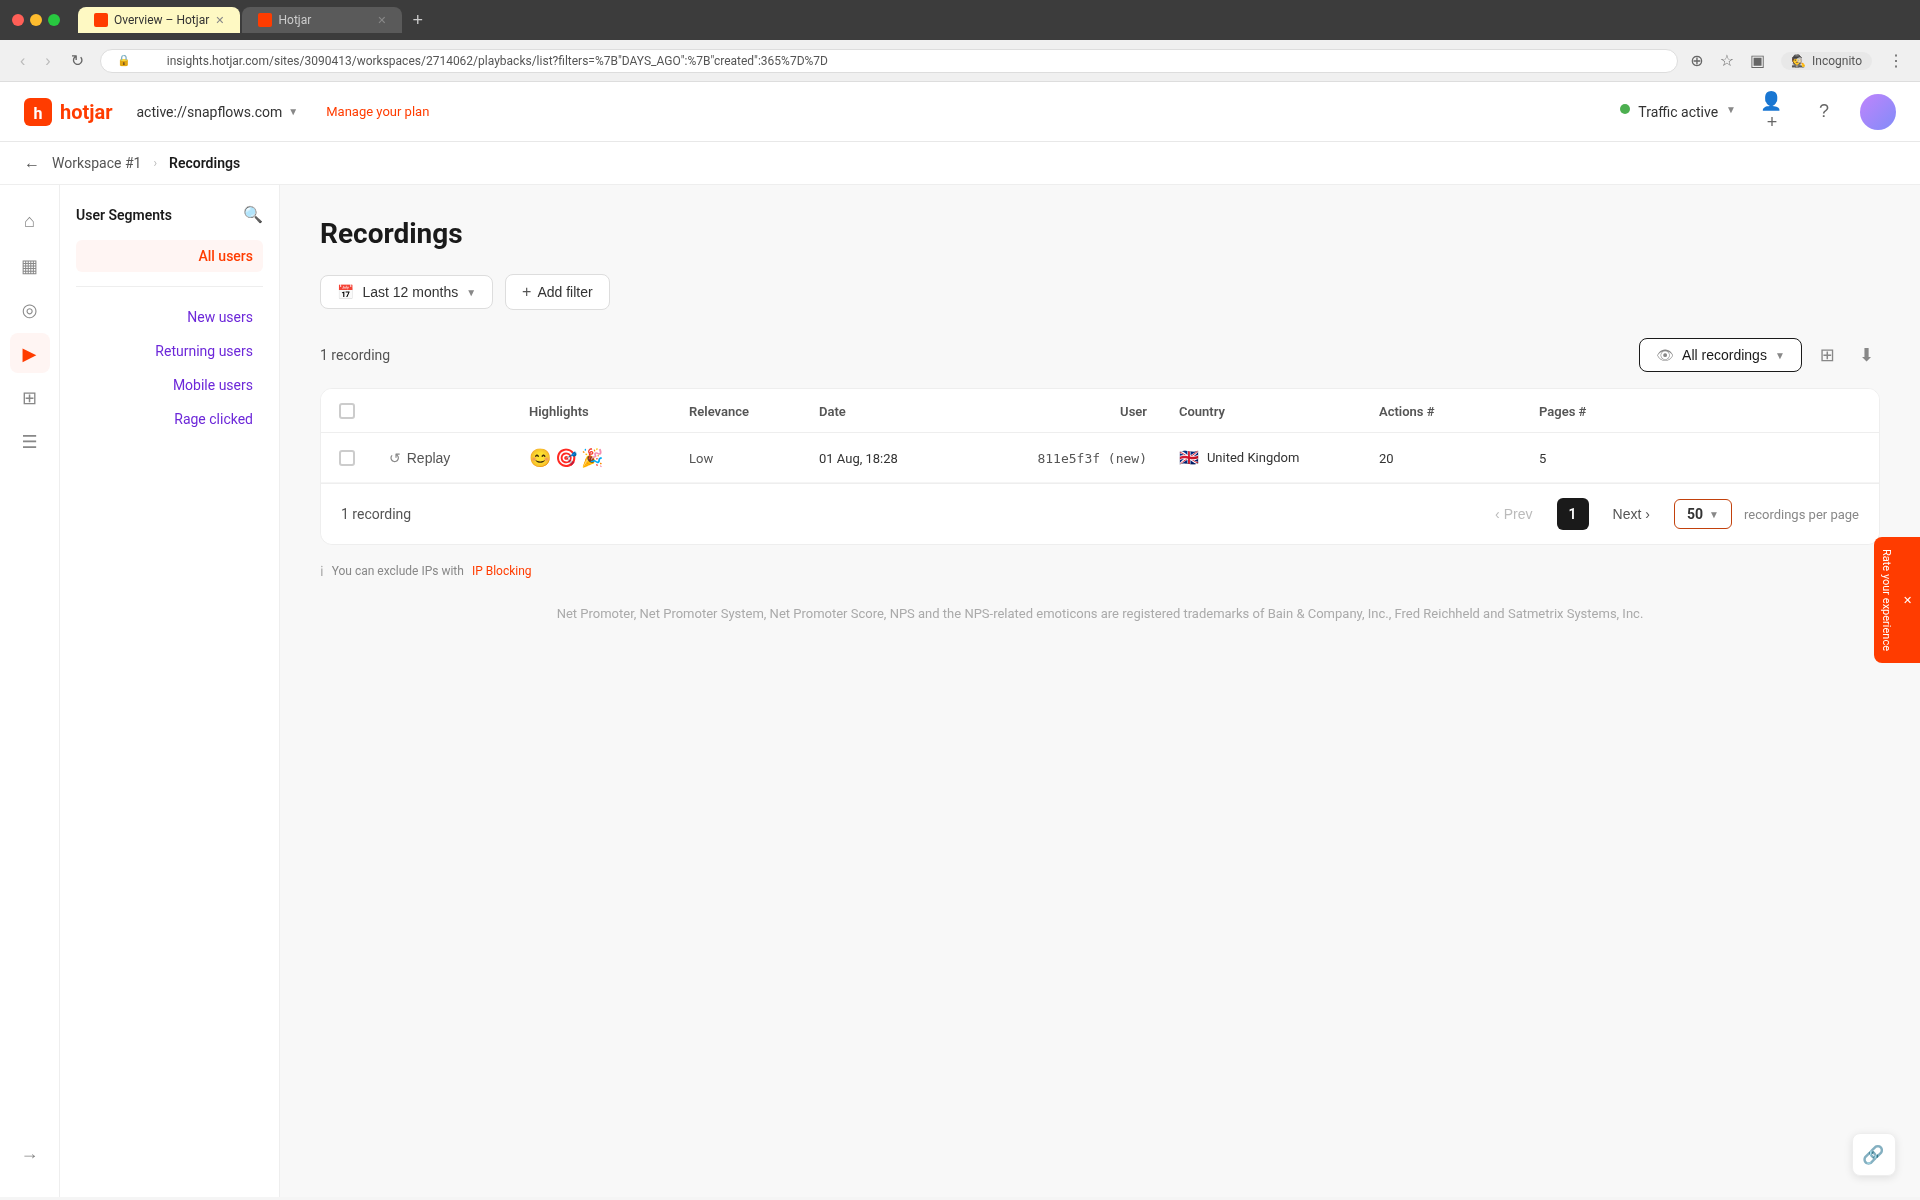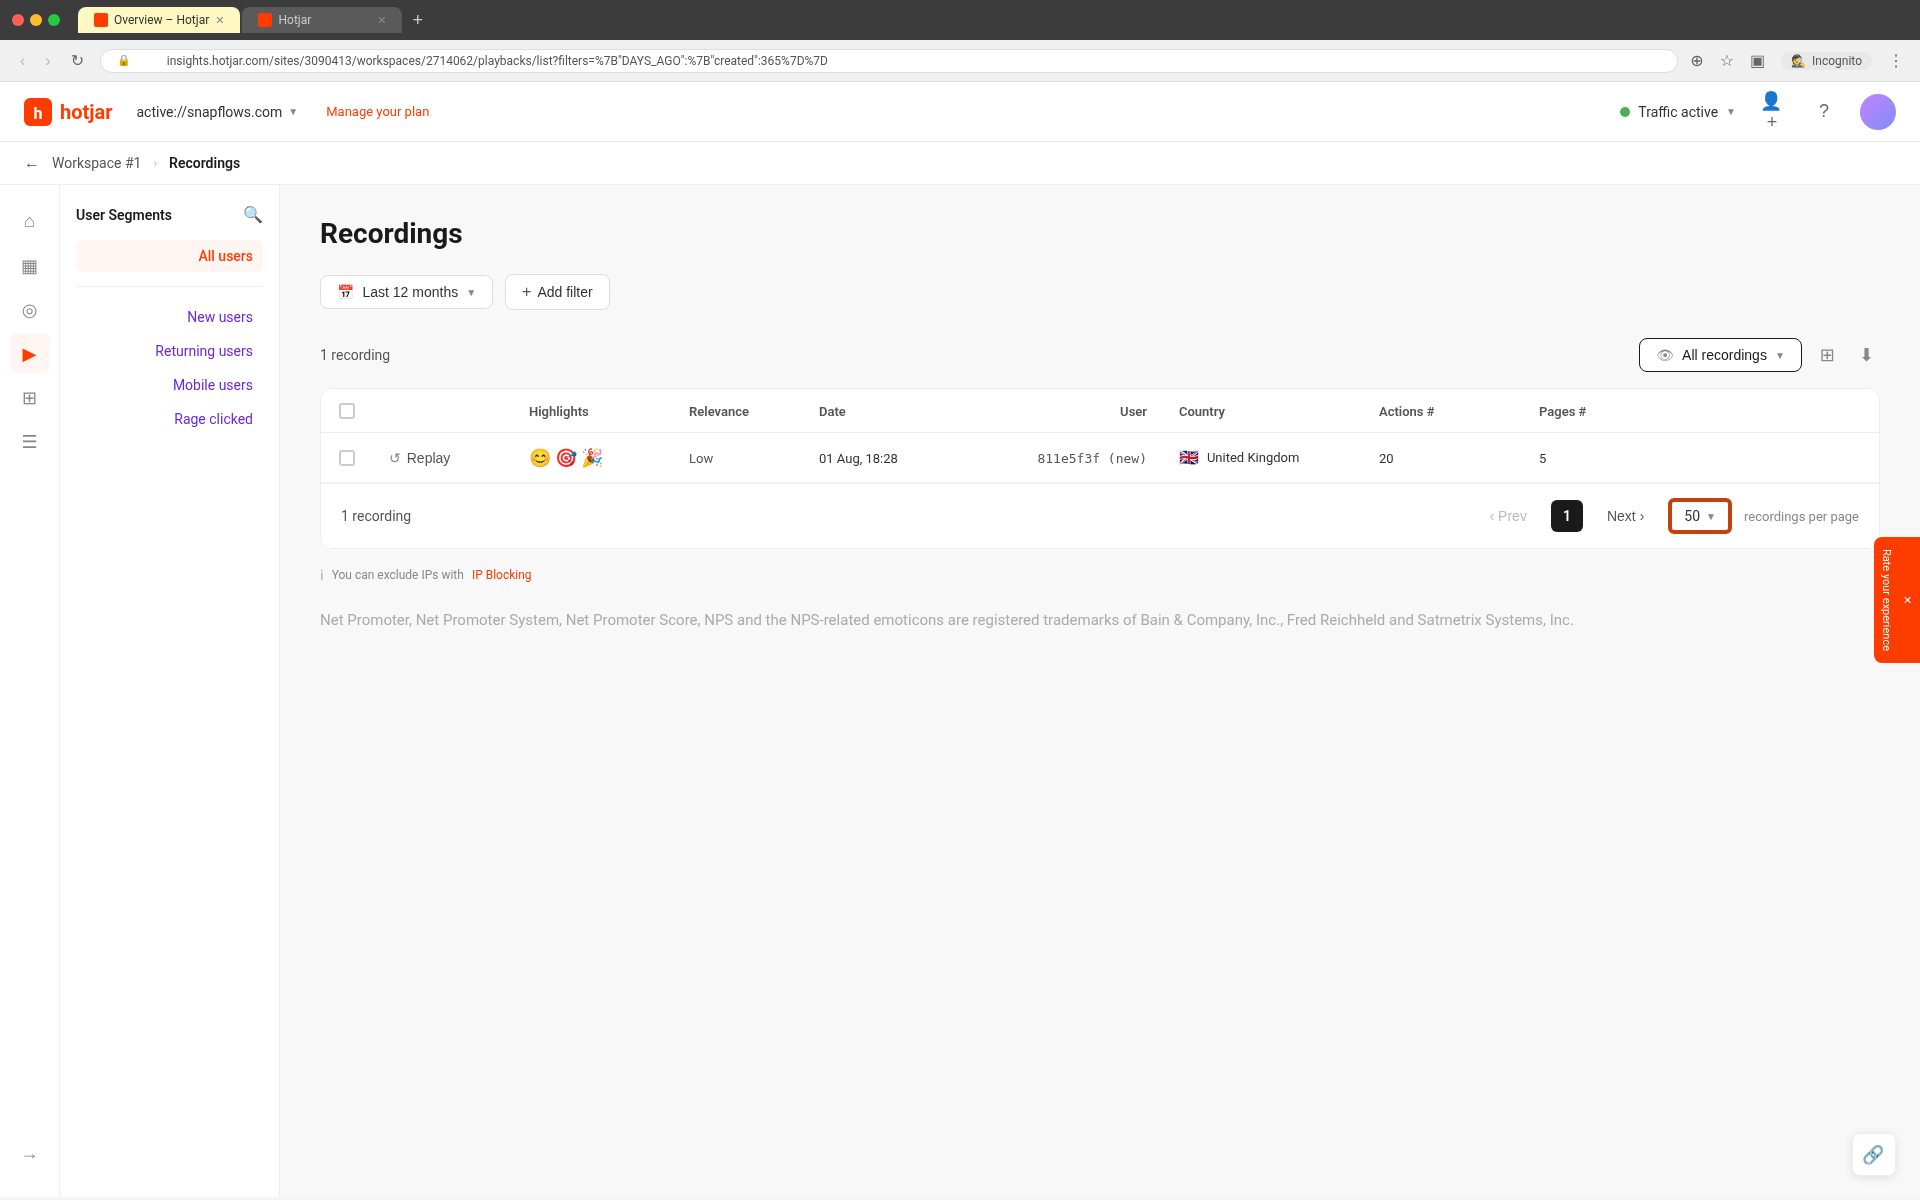--- a/index.html
+++ b/index.html
@@ -29,21 +29,21 @@
     .address-action-btn { background: none; border: none; color: #666; font-size: 16px; cursor: pointer; }
     .incognito-badge { display: flex; align-items: center; gap: 6px; font-size: 12px; color: #555; background: #e8e8e8; border-radius: 16px; padding: 2px 10px; }
 
     
     .app-header { background: #fff; height: 60px; display: flex; align-items: center; padding: 0 24px; border-bottom: 1px solid #e8e8e8; gap: 24px; }
     .hotjar-logo { display: flex; align-items: center; gap: 8px; font-size: 20px; font-weight: 700; color: #FF3C00; }
     .site-url { font-size: 14px; color: #333; display: flex; align-items: center; gap: 6px; }
     .dropdown-arrow { font-size: 10px; color: #888; }
     .manage-plan { font-size: 13px; color: #FF3C00; text-decoration: none; margin-left: 4px; }
     .header-right { margin-left: auto; display: flex; align-items: center; gap: 20px; }
-    .traffic-active { display: flex; align-items: center; gap: 8px; font-size: 14px; color: #333; cursor: pointer; }
+    .traffic-active { display: flex; gap: 8px; font-size: 14px; color: #333; cursor: pointer; }
     .traffic-dot { width: 10px; height: 10px; background: #4CAF50; border-radius: 50%; }
     .header-icon-btn { background: none; border: none; font-size: 18px; color: #666; cursor: pointer; width: 32px; height: 32px; display: flex; align-items: center; justify-content: center; }
     .user-avatar { width: 36px; height: 36px; border-radius: 50%; background: linear-gradient(135deg, #c084fc, #818cf8); cursor: pointer; }
 
     
     .breadcrumb-bar { background: #fff; padding: 12px 24px; display: flex; align-items: center; gap: 12px; border-bottom: 1px solid #eee; }
     .back-btn { background: none; border: none; font-size: 16px; color: #555; cursor: pointer; }
     .breadcrumb-item { font-size: 14px; color: #555; cursor: pointer; }
     .breadcrumb-item.current { color: #1a1a1a; font-weight: 600; }
     .breadcrumb-sep { color: #bbb; font-size: 12px; }
@@ -122,30 +122,30 @@
     .actions-num { font-size: 13px; color: #333; }
     .pages-num { font-size: 13px; color: #333; }
 
     
     .table-footer { background: #fff; border-top: 1px solid #eee; padding: 14px 20px; display: flex; align-items: center; justify-content: space-between; border-radius: 0 0 12px 12px; }
     .footer-count { font-size: 14px; color: #555; }
     .pagination { display: flex; align-items: center; gap: 12px; }
     .page-nav-btn { display: flex; align-items: center; gap: 4px; font-size: 14px; color: #555; background: none; border: none; cursor: pointer; padding: 6px 12px; border-radius: 6px; }
     .page-nav-btn.disabled { color: #bbb; }
     .page-num { width: 32px; height: 32px; display: flex; align-items: center; justify-content: center; background: #1a1a1a; color: #fff; border-radius: 6px; font-size: 14px; font-weight: 600; }
-    .per-page-select { display: flex; align-items: center; gap: 6px; padding: 6px 12px; background: #fff; border: 4px solid #c2410c; border-radius: 6px; font-size: 14px; color: #333; cursor: pointer; }
+    .per-page-select { display: flex; align-items: center; gap: 6px; padding: 6px 12px; background: #fff; border: 1px solid #c2410c; border-radius: 6px; font-size: 14px; color: #333; cursor: pointer; font-weight: bold; }
     .per-page-label { font-size: 13px; color: #888; }
 
     
     .exclude-note { display: flex; align-items: center; gap: 8px; font-size: 12px; color: #888; margin-top: 16px; }
     .info-icon { color: #aaa; font-size: 14px; }
     .ip-link { color: #FF3C00; text-decoration: none; }
 
     
-    .footer-text { font-size: 15px; color: #aaa; margin-top: 24px; line-height: 1.6; }
+    .footer-text { text-align: center; font-size: 13px; color: #aaa; margin-top: 24px; line-height: 1.6; }
 
     
     .rate-tab { position: fixed; right: 0; top: 50%; transform: translateY(-50%); background: #FF3C00; color: #fff; font-size: 11px; writing-mode: vertical-rl; padding: 12px 6px; border-radius: 8px 0 0 8px; cursor: pointer; display: flex; flex-direction: column; align-items: center; gap: 8px; }
 
     
     .copy-link-btn { position: fixed; bottom: 24px; right: 24px; background: #fff; border: 1px solid #eee; border-radius: 8px; padding: 10px; box-shadow: 0 2px 8px rgba(0,0,0,0.1); cursor: pointer; color: #555; font-size: 18px; }
   </style>
 </head>
 <body>
 

